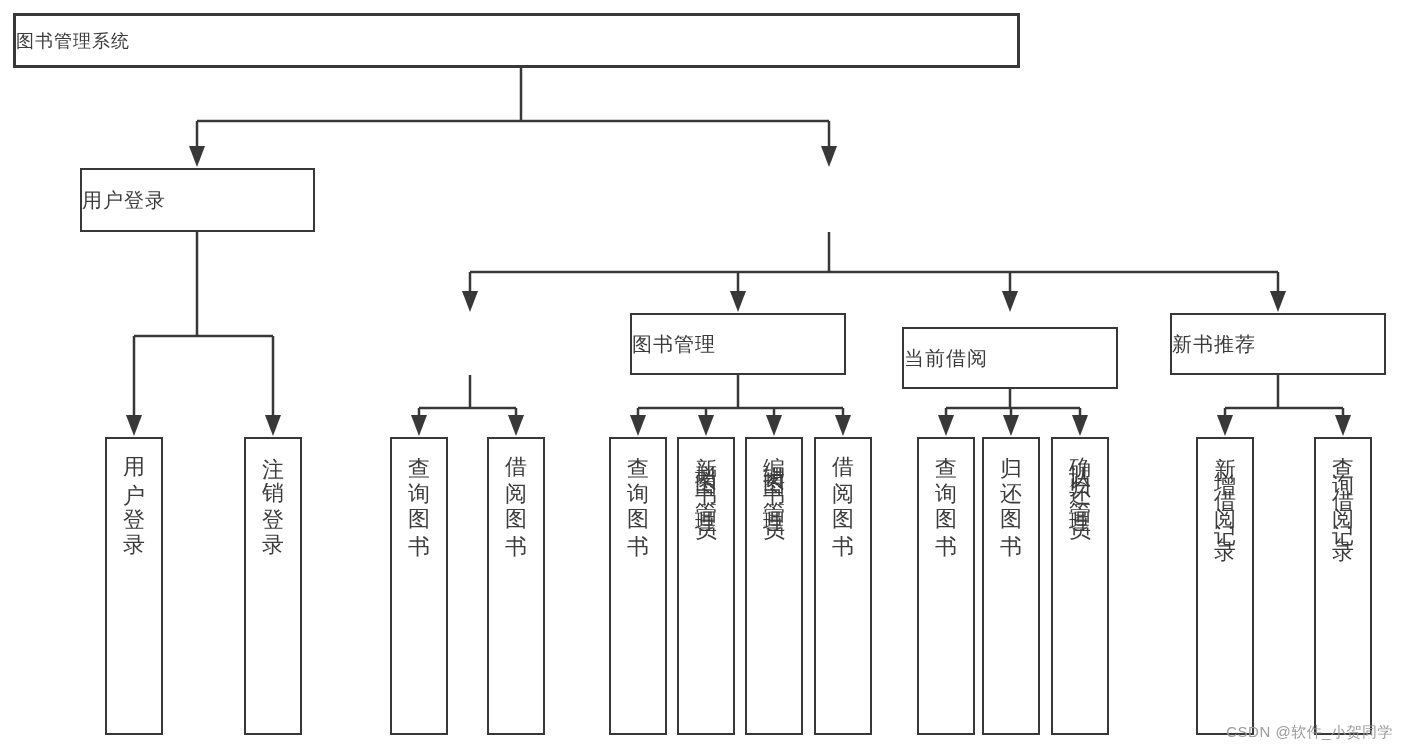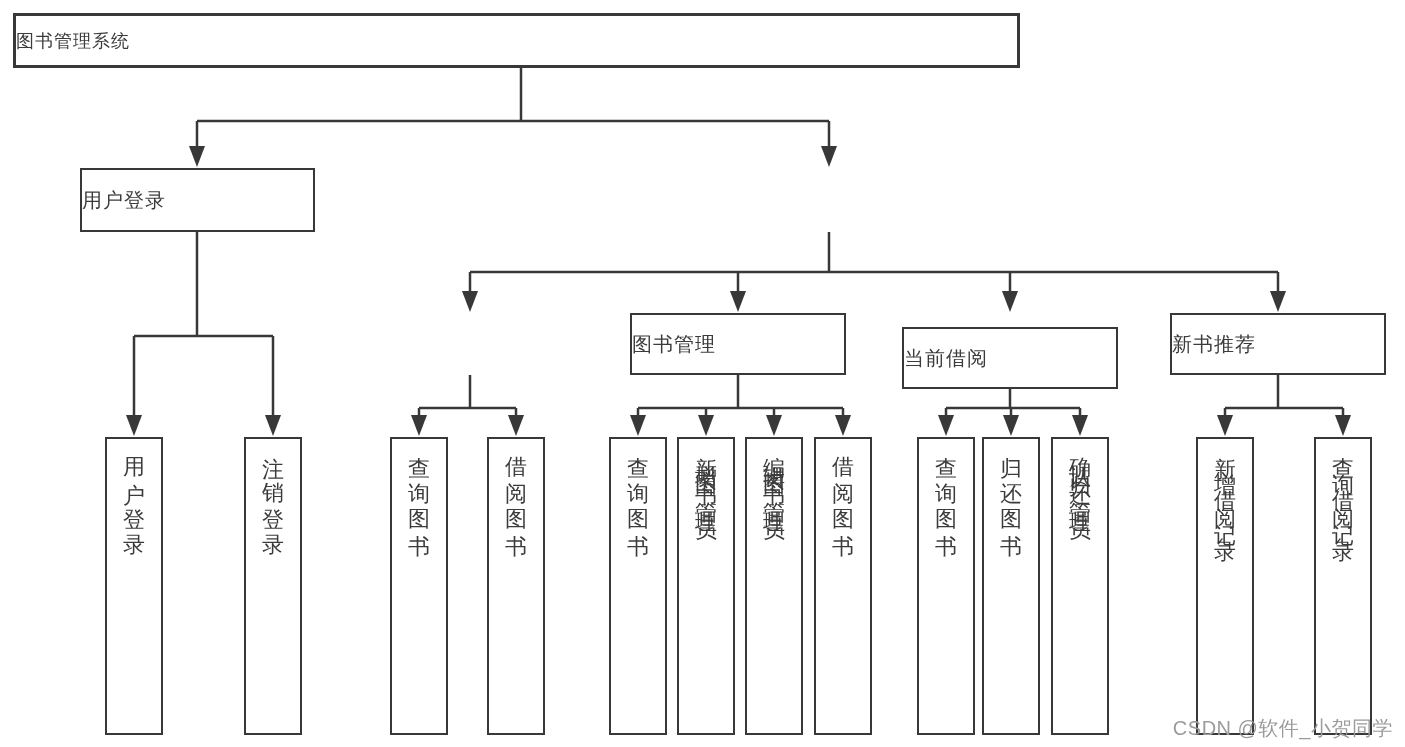--- a/index.html
+++ b/index.html
@@ -11,21 +11,21 @@
        box-sizing:border-box;display:flex;align-items:center;justify-content:flex-start;
        color:#3b3b3b;}
   .box.root{border-width:3px;font-size:18px;}
   .hbox{font-size:20px;letter-spacing:1px;}
   .vbox{width:58px;height:298px;flex-direction:column;}
   .vtext{writing-mode:vertical-rl;text-orientation:mixed;line-height:1;
          font-size:22px;color:#3b3b3b;white-space:nowrap;}
   .s4{letter-spacing:26px;}
   .s6{letter-spacing:17px;}
   .s9{letter-spacing:9px;}
-  .watermark{position:absolute;right:12px;bottom:5px;font-size:20px;
+  .watermark{position:absolute;right:12px;bottom:5px;font-size:15px;
              color:#9b9b9b;letter-spacing:0.5px;z-index:5;margin-left:30px;}
 </style>
 </head>
 <body>
 
 <div class="canvas">
 
   <svg class="connectors" width="1405" height="747">
     <path fill="none" stroke="#383838" stroke-width="2.5" d="
       M521 68 V121

